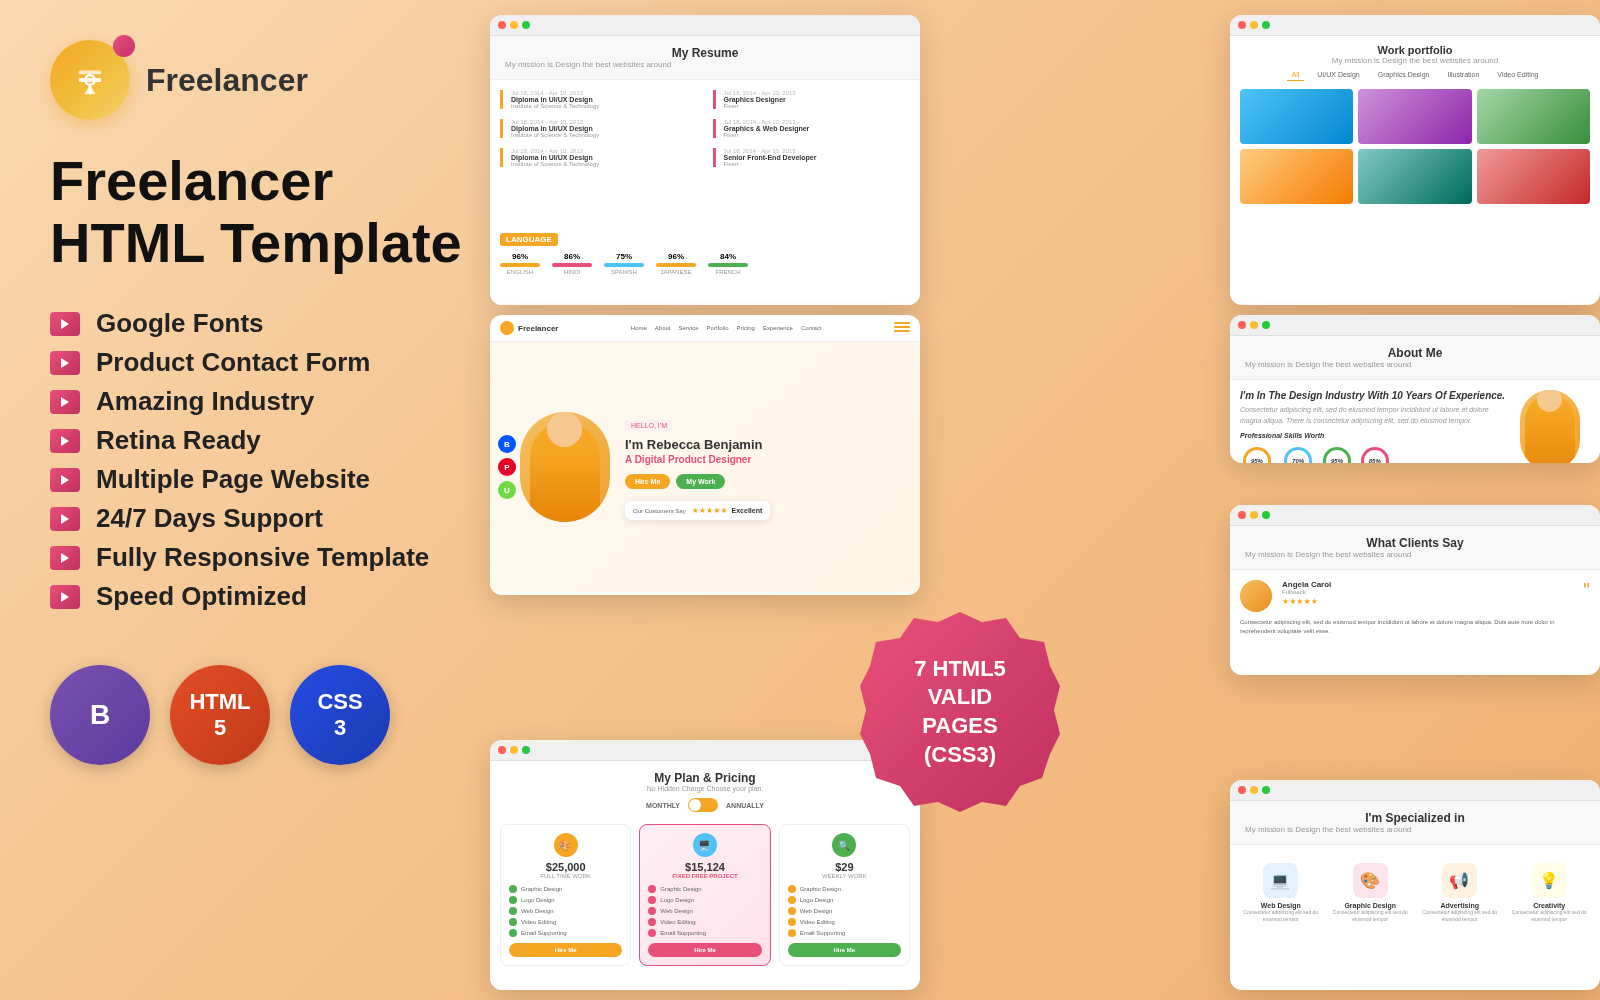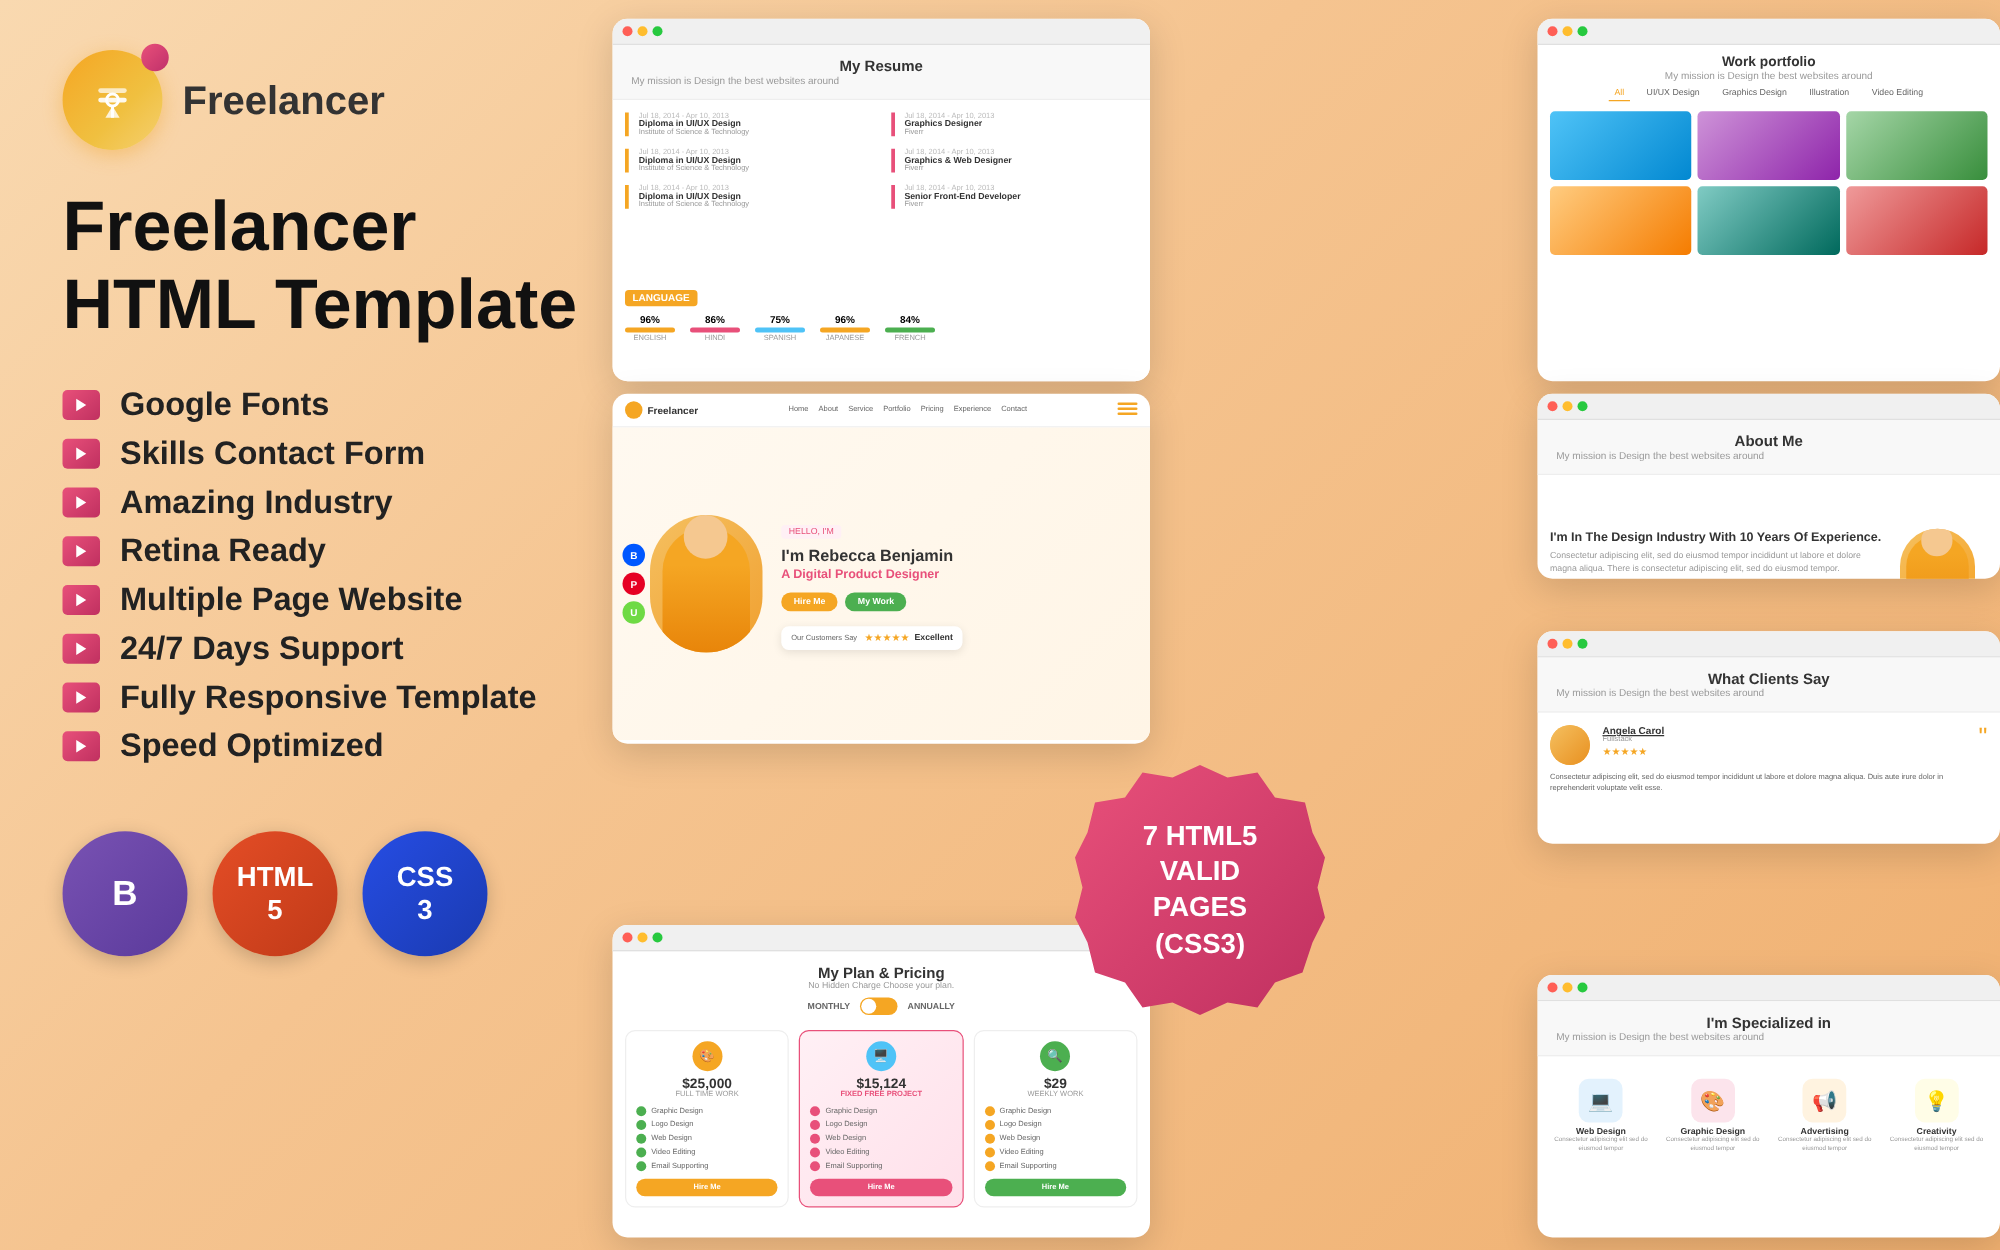--- a/index.html
+++ b/index.html
@@ -532,23 +532,24 @@
     }
 
     .sd-be { background: #0057ff; }
     .sd-pi { background: #e60023; }
     .sd-up { background: #6fda44; }
 
     
     .about-content {
       display: flex;
       gap: 10px;
-      align-items: flex-end;
+      align-items: flex-start;
       padding: 10px;
       height: 100%;
+      font-style: italic;
     }
 
     .about-text { flex: 1; }
 
     .about-title {
       font-size: 10px;
       font-weight: 700;
       color: #333;
       margin-bottom: 4px;
     }
@@ -783,21 +784,20 @@
     }
 
     .testimonial-body {
       flex: 1;
     }
 
     .testimonial-name {
       font-size: 8px;
       font-weight: 700;
       color: #333;
-      text-decoration: underline;
     }
 
     .testimonial-role {
       font-size: 6px;
       color: #999;
     }
 
     .stars {
       color: #f5a623;
       font-size: 8px;
@@ -903,21 +903,21 @@
     <div>HTML Template</div>
   </div>
 
   <ul class="features-list">
     <li>
       <div class="feature-icon"></div>
       <span>Google Fonts</span>
     </li>
     <li>
       <div class="feature-icon"></div>
-      <span>Skills Contact Form</span>
+      <span>Product Contact Form</span>
     </li>
     <li>
       <div class="feature-icon"></div>
       <span>Amazing Industry</span>
     </li>
     <li>
       <div class="feature-icon"></div>
       <span>Retina Ready</span>
     </li>
     <li>

